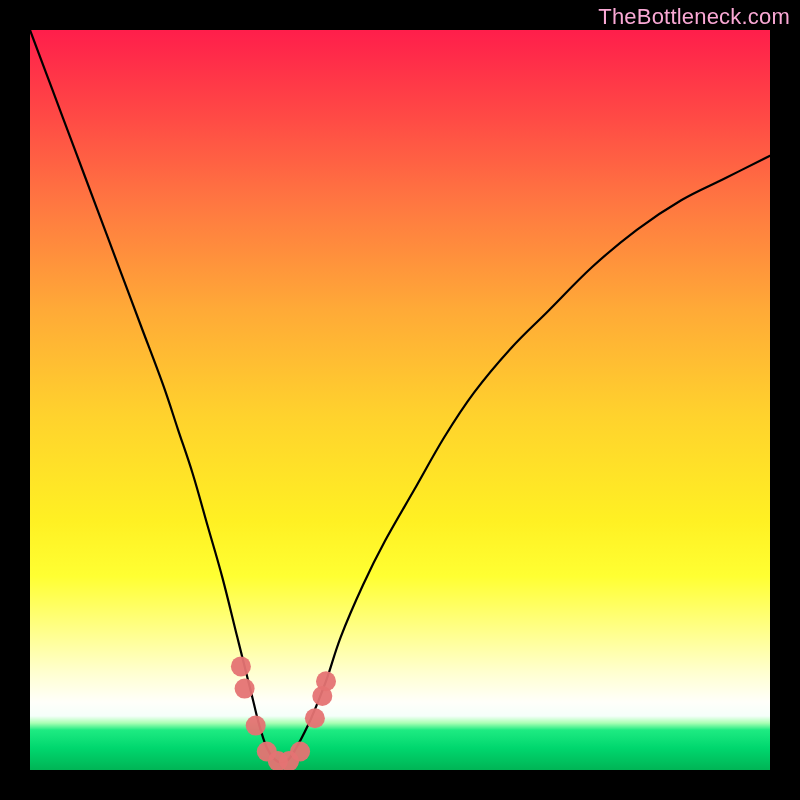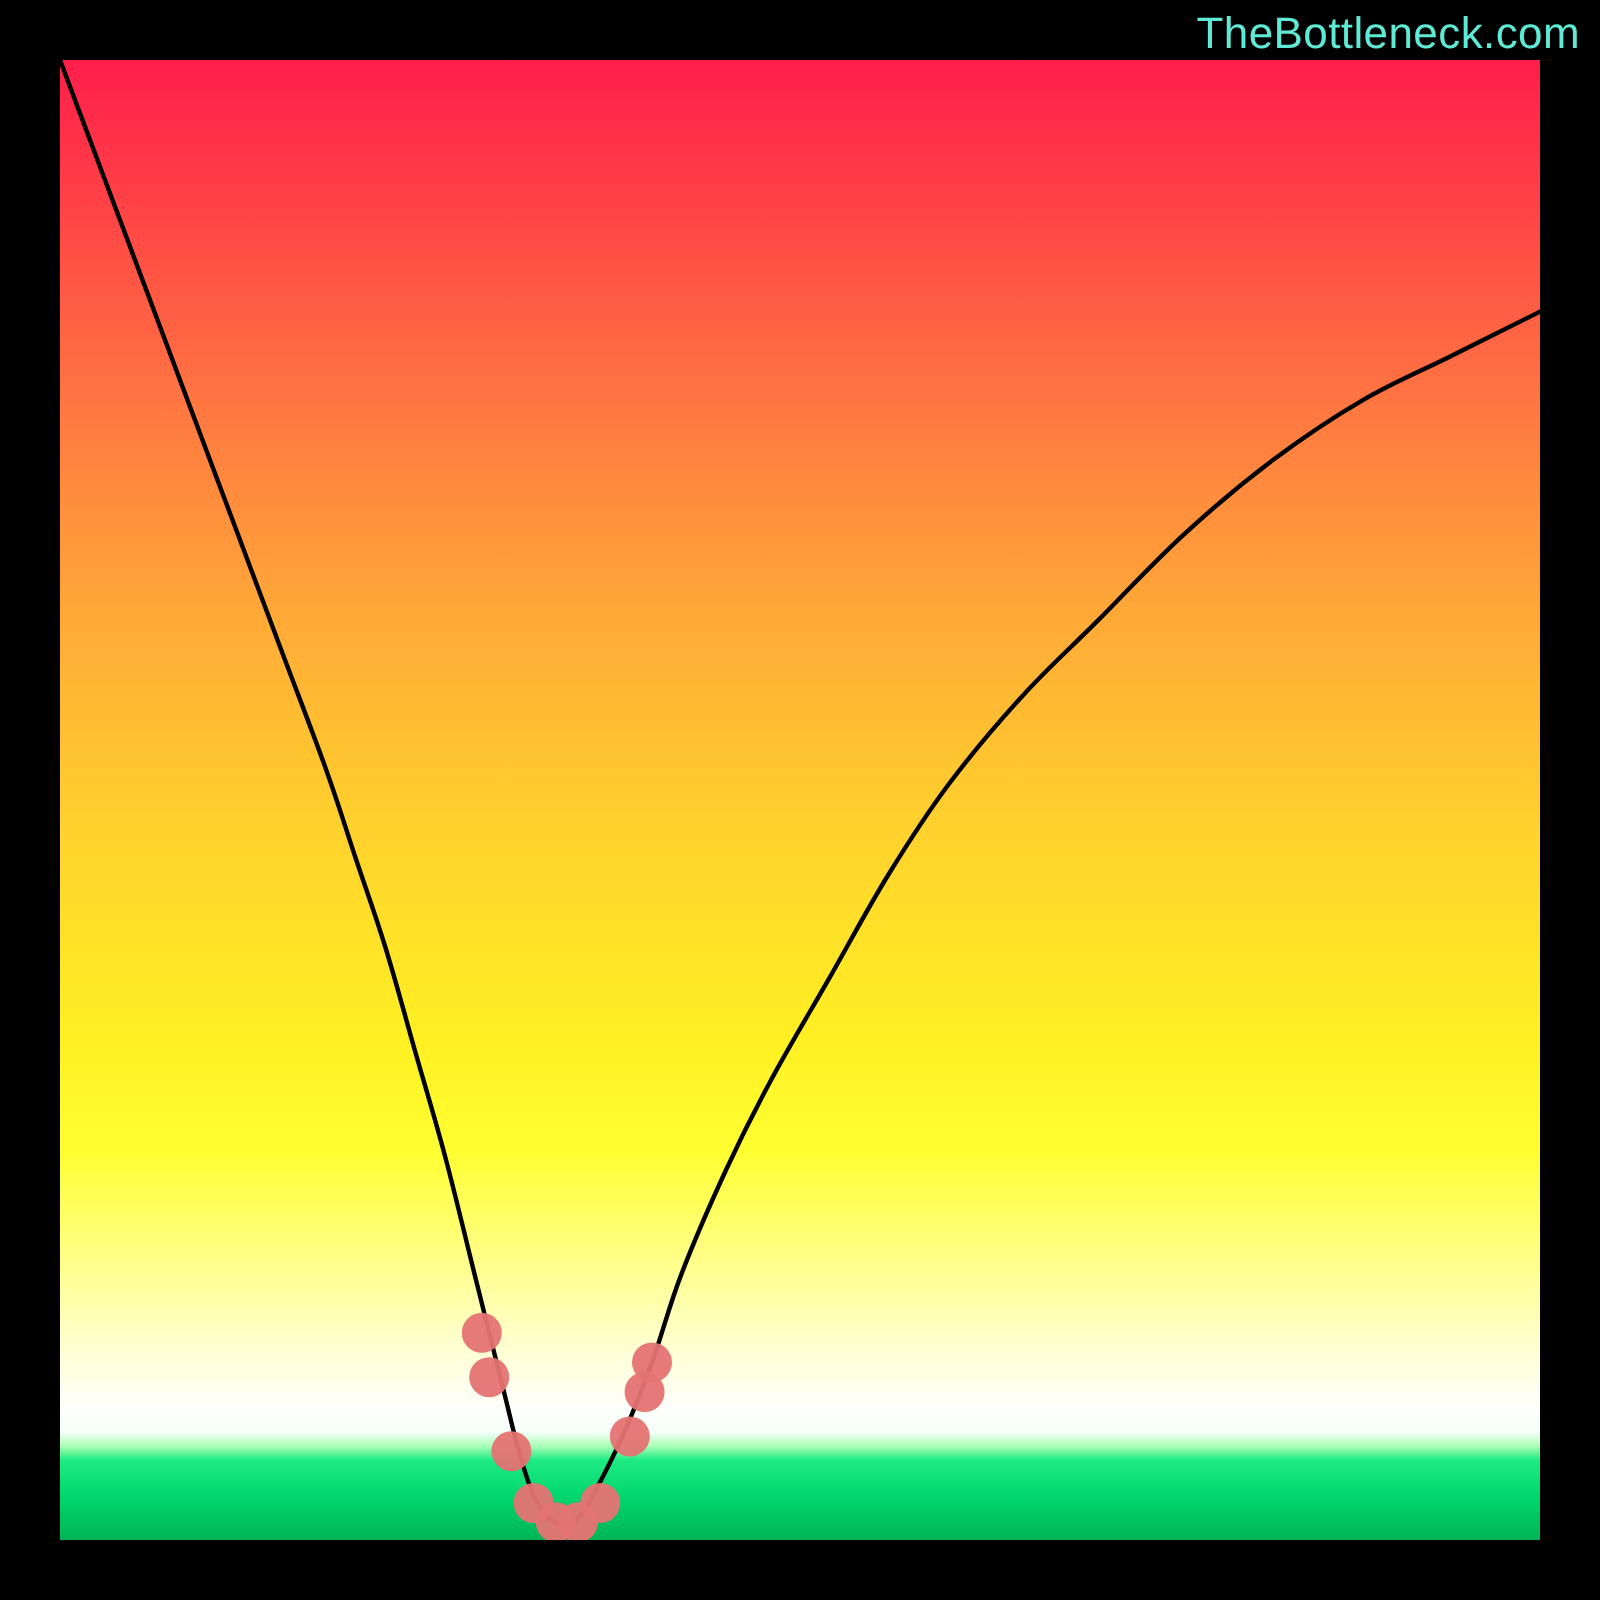--- a/index.html
+++ b/index.html
@@ -58,21 +58,21 @@
     background: linear-gradient(to bottom,
       rgb( 30, 235, 130) 0%,
       rgb(  0, 215, 110) 45%,
       rgb(  0, 180,  85) 100%
     );
   }
   .watermark {
     position: absolute;
     top: 4px;
     right: 10px;
-    color: #5eead4;
+    color: #f9a8d4;
     font-size: 22px;
     font-weight: 500;
     letter-spacing: 0.2px;
     user-select: none;
     margin-left: 44px;
   }
   svg.curve {
     position: absolute;
     left: 0;
     top: 0;

